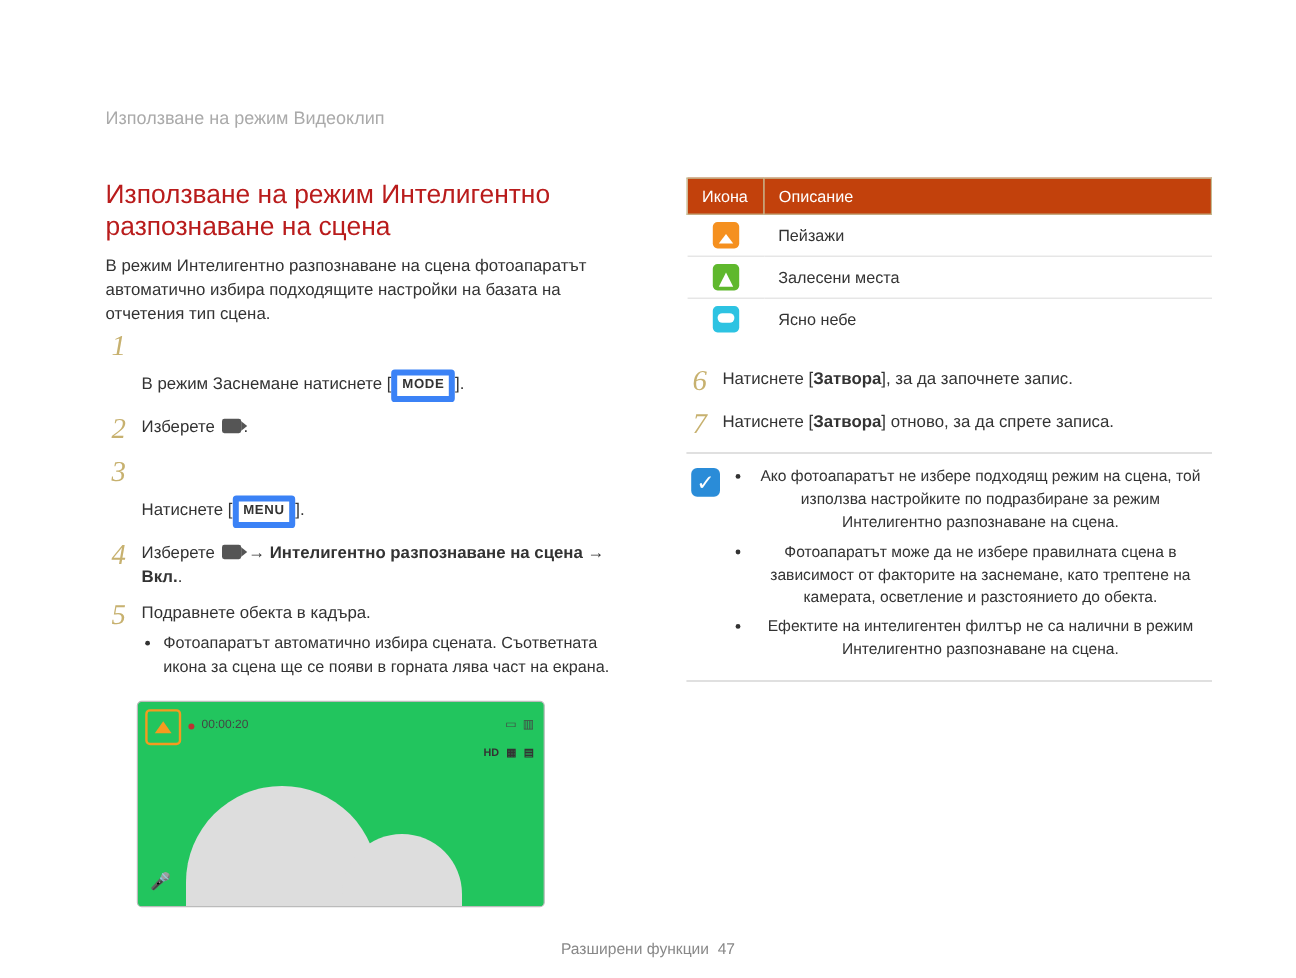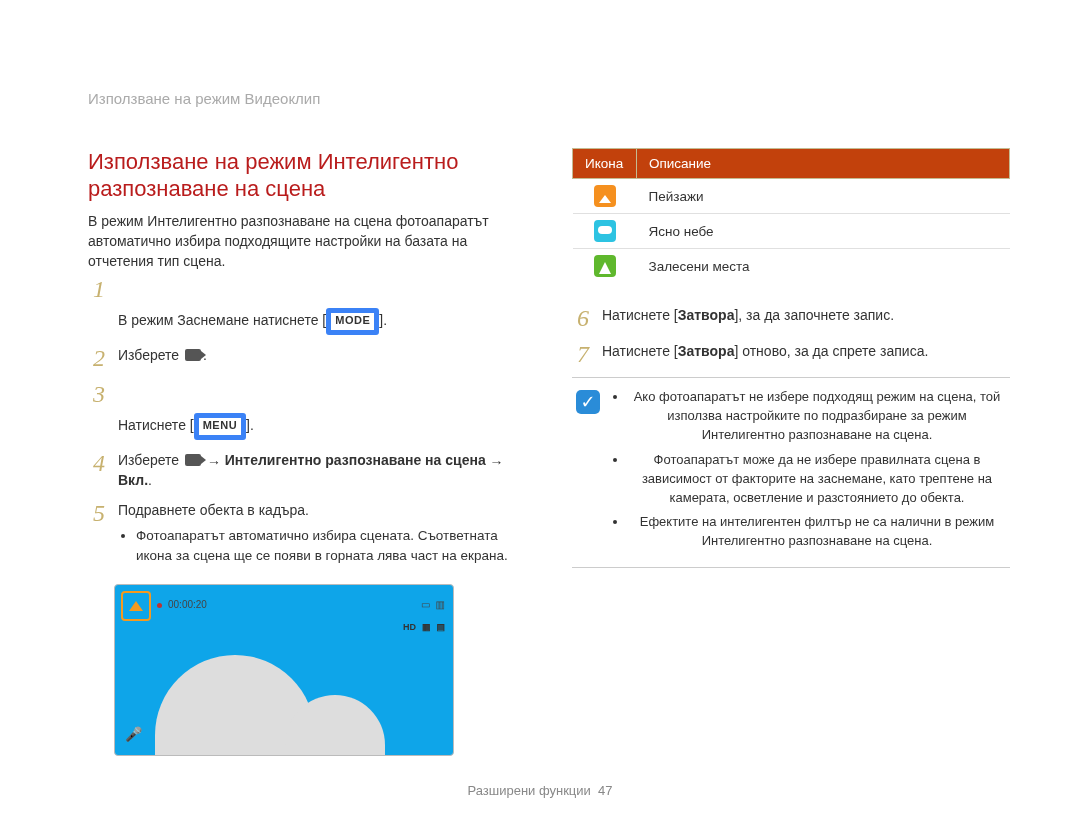--- a/index.html
+++ b/index.html
@@ -106,21 +106,21 @@
   ul.sub li { margin-bottom: 18px; }
 
   
   .lcd {
     margin: 18px 0 0 26px;
     width: 338px;
     height: 170px;
     border: 1px solid #bbb;
     border-radius: 4px;
     position: relative;
-    background: #0ea5e9;
+    background: #22c55e;
     overflow: hidden;
   }
   .lcd-topbar {
     position: absolute;
     top: 6px; left: 6px; right: 8px;
     display: flex;
     align-items: center;
     gap: 6px;
     font-size: 10px;
     color: #444;
@@ -352,26 +352,26 @@
             <th>Икона</th>
             <th>Описание</th>
           </tr>
         </thead>
         <tbody id="icon-tbody">
             <tr>
               <td class="ic-cell"><span class="icn orange"><span class="tri"></span></span></td>
               <td>Пейзажи</td>
             </tr>
             <tr>
+              <td class="ic-cell"><span class="icn green"><span class="tree"></span></span></td>
+              <td>Залесени места</td>
+            </tr>
+            <tr>
               <td class="ic-cell"><span class="icn cyan"><span class="cloud"></span></span></td>
               <td>Ясно небе</td>
-            </tr>
-            <tr>
-              <td class="ic-cell"><span class="icn green"><span class="tree"></span></span></td>
-              <td>Залесени места</td>
             </tr>
           </tbody>
       </table>
 
       <ol class="steps" start="6" style="counter-reset: step 5;">
         <li>
           <span>Натиснете [</span><span class="bold">Затвора</span><span>], за да започнете запис.</span>
         </li>
         <li>
           <span>Натиснете [</span><span class="bold">Затвора</span><span>] отново, за да спрете записа.</span>

